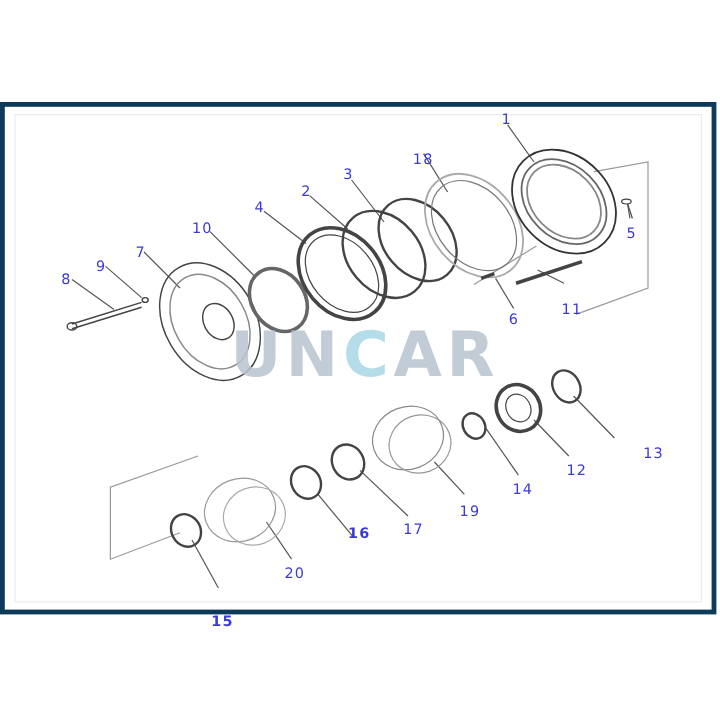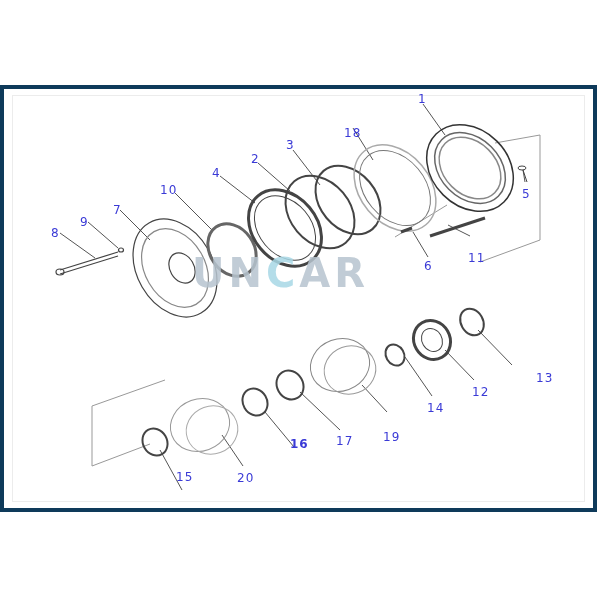--- a/index.html
+++ b/index.html
@@ -1,21 +1,21 @@
 <!DOCTYPE html>
 <html><head>
 <meta charset="utf-8">
 <style>
   html, body { margin: 0; padding: 0; background: #ffffff; }
   body { width: 600px; height: 600px; position: relative; overflow: hidden; font-family: "DejaVu Sans", sans-serif; }
   .frame { position: absolute; left: 0; top: 85px; width: 597px; height: 427px; box-sizing: border-box; border: 4px solid #0e3a5a; background: #ffffff; }
   .inner { position: absolute; left: 8px; top: 6px; right: 8px; bottom: 6px; border: 1px solid #ececec; }
   svg.diag { position: absolute; left: 0; top: 0; }
   .label { position: absolute; font-family: "DejaVu Sans", sans-serif; font-size: 12px; color: #3a3ad6; letter-spacing: 1px; }
-  .wm { position: absolute; left: 192px; top: 250px; font-family: "DejaVu Sans", sans-serif; font-weight: bold; font-size: 40px; color: #b7c4cf; letter-spacing: 4px; opacity: 0.85; text-align: right; }
+  .wm { position: absolute; left: 192px; top: 266px; font-family: "DejaVu Sans", sans-serif; font-weight: bold; font-size: 52px; color: #b7c4cf; letter-spacing: 4px; opacity: 0.85; text-align: right; }
   .wm .c { color: #a8d8e6; }
 </style>
 </head>
 <body>
 
 <div class="frame">
   <div class="inner"></div>
 </div>
 
 <svg class="diag" width="600" height="600">
@@ -111,18 +111,18 @@
     <span class="label" style="left: 160px; top: 183px;">10</span>
     <span class="label" style="left: 522px; top: 187px;">5</span>
     <span class="label" style="left: 113px; top: 203px;">7</span>
     <span class="label" style="left: 80px; top: 215px;">9</span>
     <span class="label" style="left: 51px; top: 226px;">8</span>
     <span class="label" style="left: 468px; top: 239px; margin-top: 12px;">11</span>
     <span class="label" style="left: 424px; top: 259px;">6</span>
     <span class="label" style="left: 510px; top: 371px; margin-left: 26px;">13</span>
     <span class="label" style="left: 472px; top: 385px;">12</span>
     <span class="label" style="left: 427px; top: 401px;">14</span>
-    <span class="label" style="left: 383px; top: 430px;">19</span>
+    <span class="label" style="left: 383px; top: 419px;">19</span>
     <span class="label" style="left: 336px; top: 434px;">17</span>
     <span class="label" style="left: 290px; top: 437px; font-weight: bold;">16</span>
     <span class="label" style="left: 237px; top: 471px;">20</span>
-    <span class="label" style="left: 176px; top: 470px;">15</span>
+    <span class="label" style="left: 176px; top: 511px; font-weight: bold;">15</span>
   </div>
 
 </body></html>

